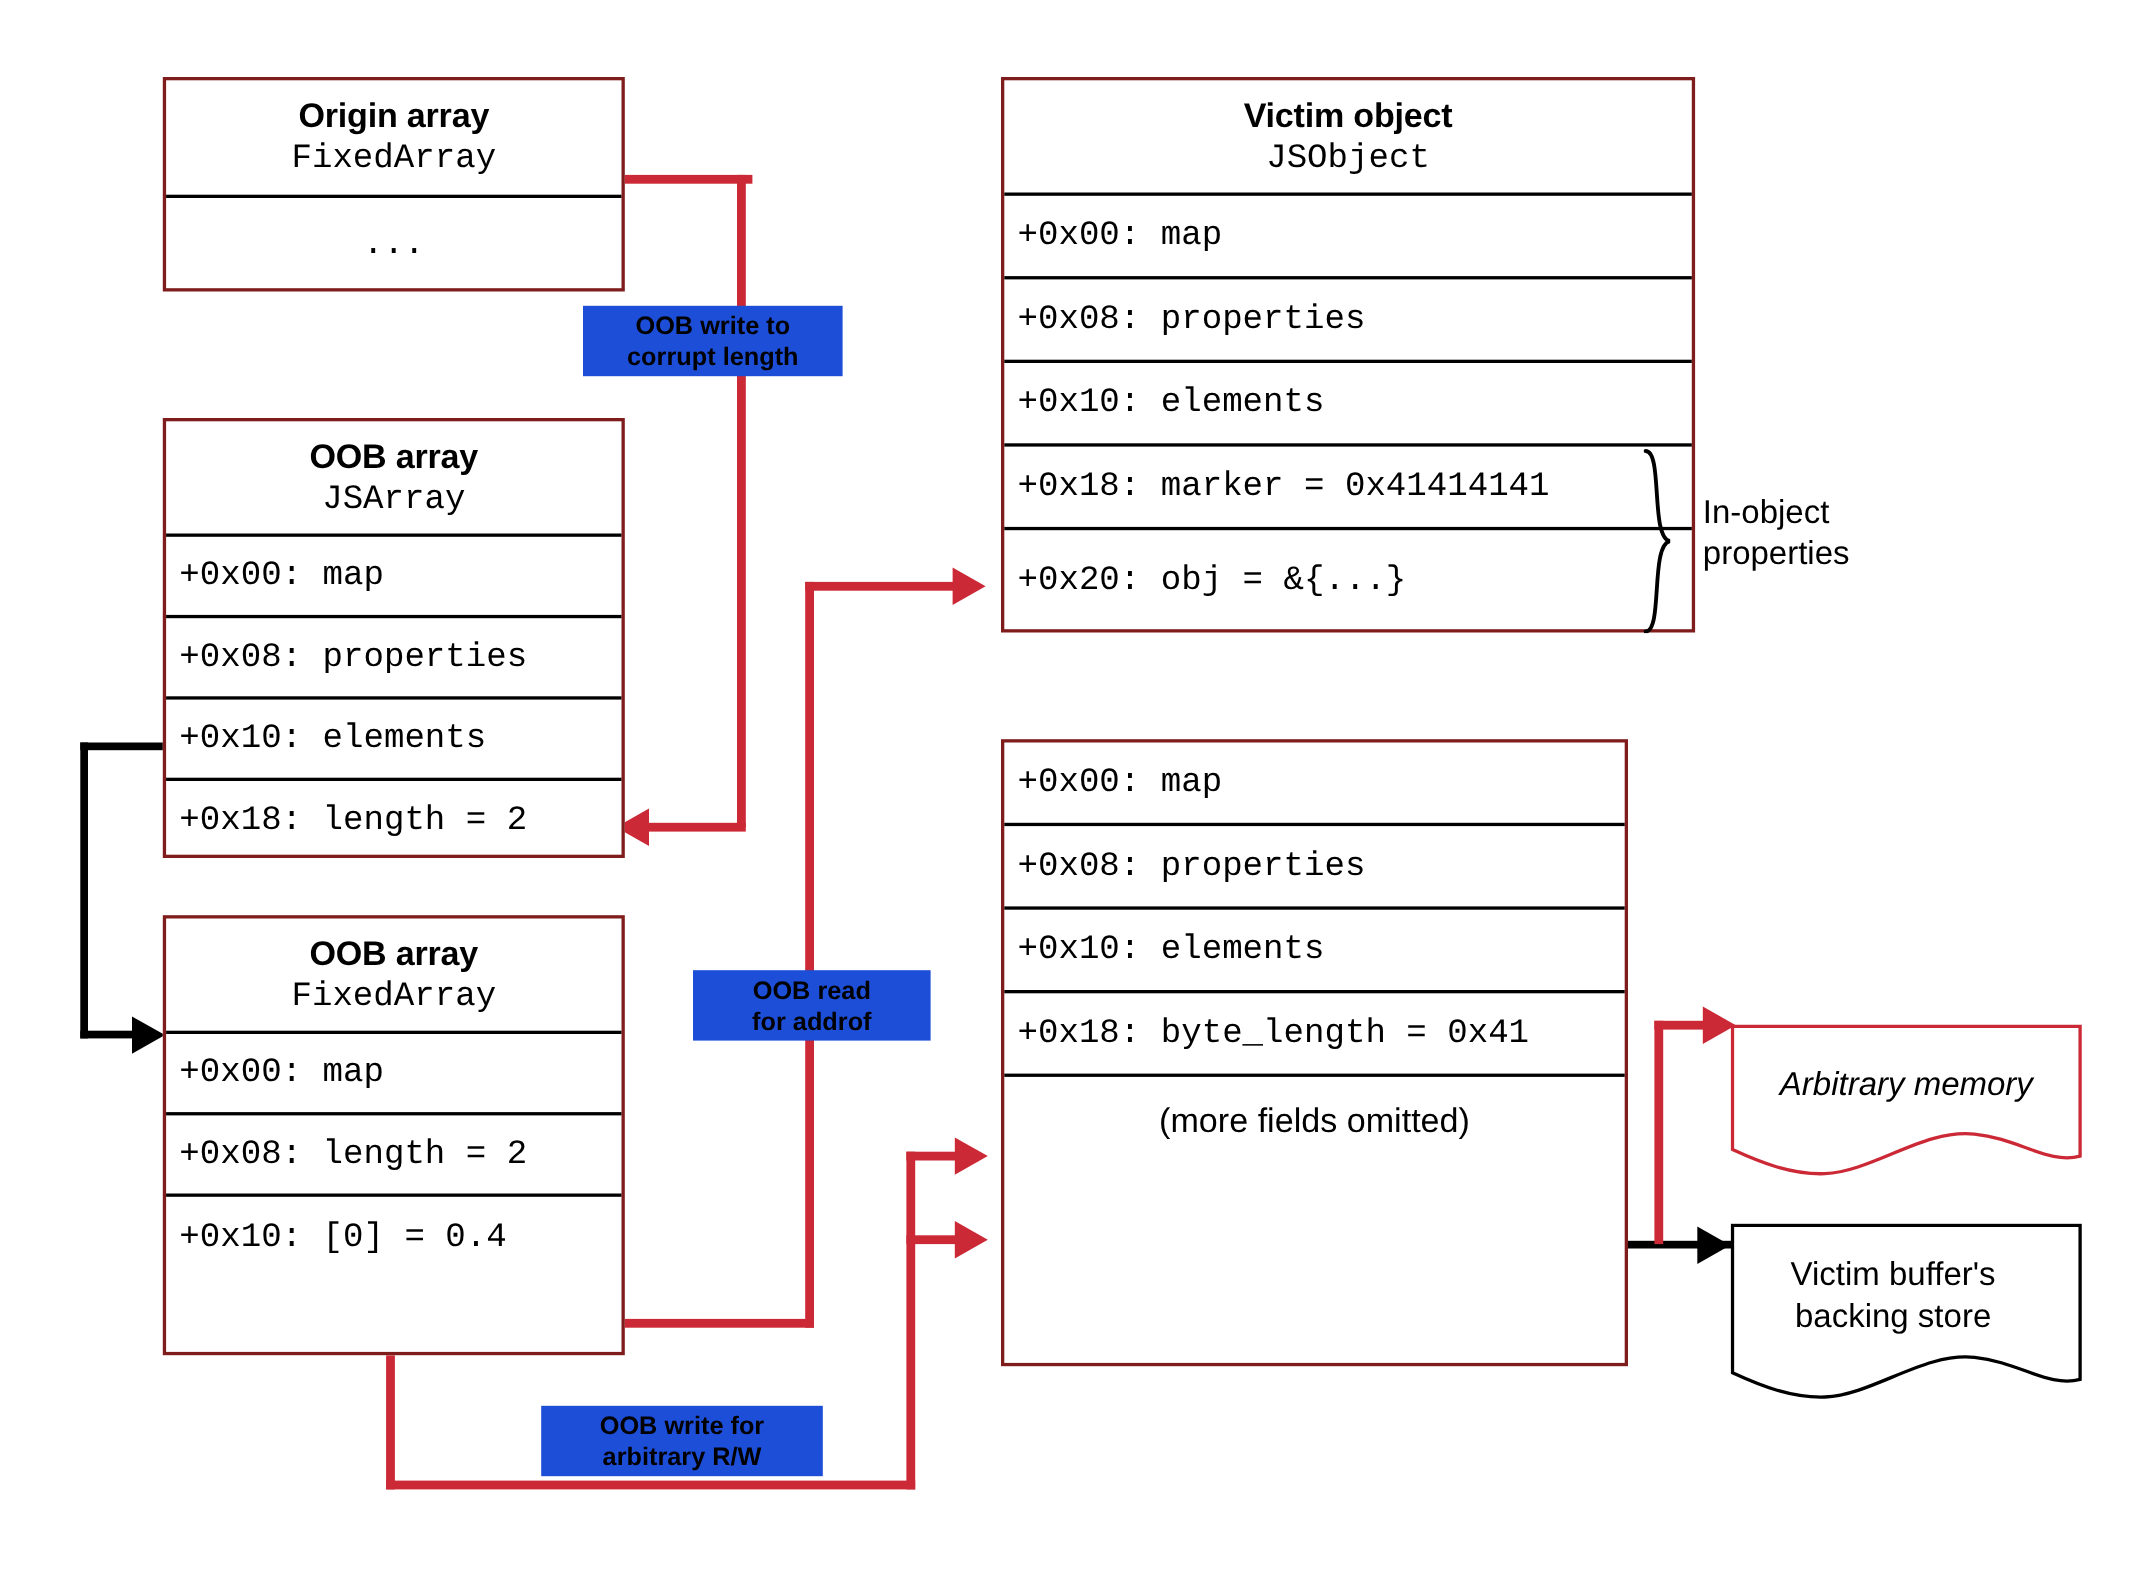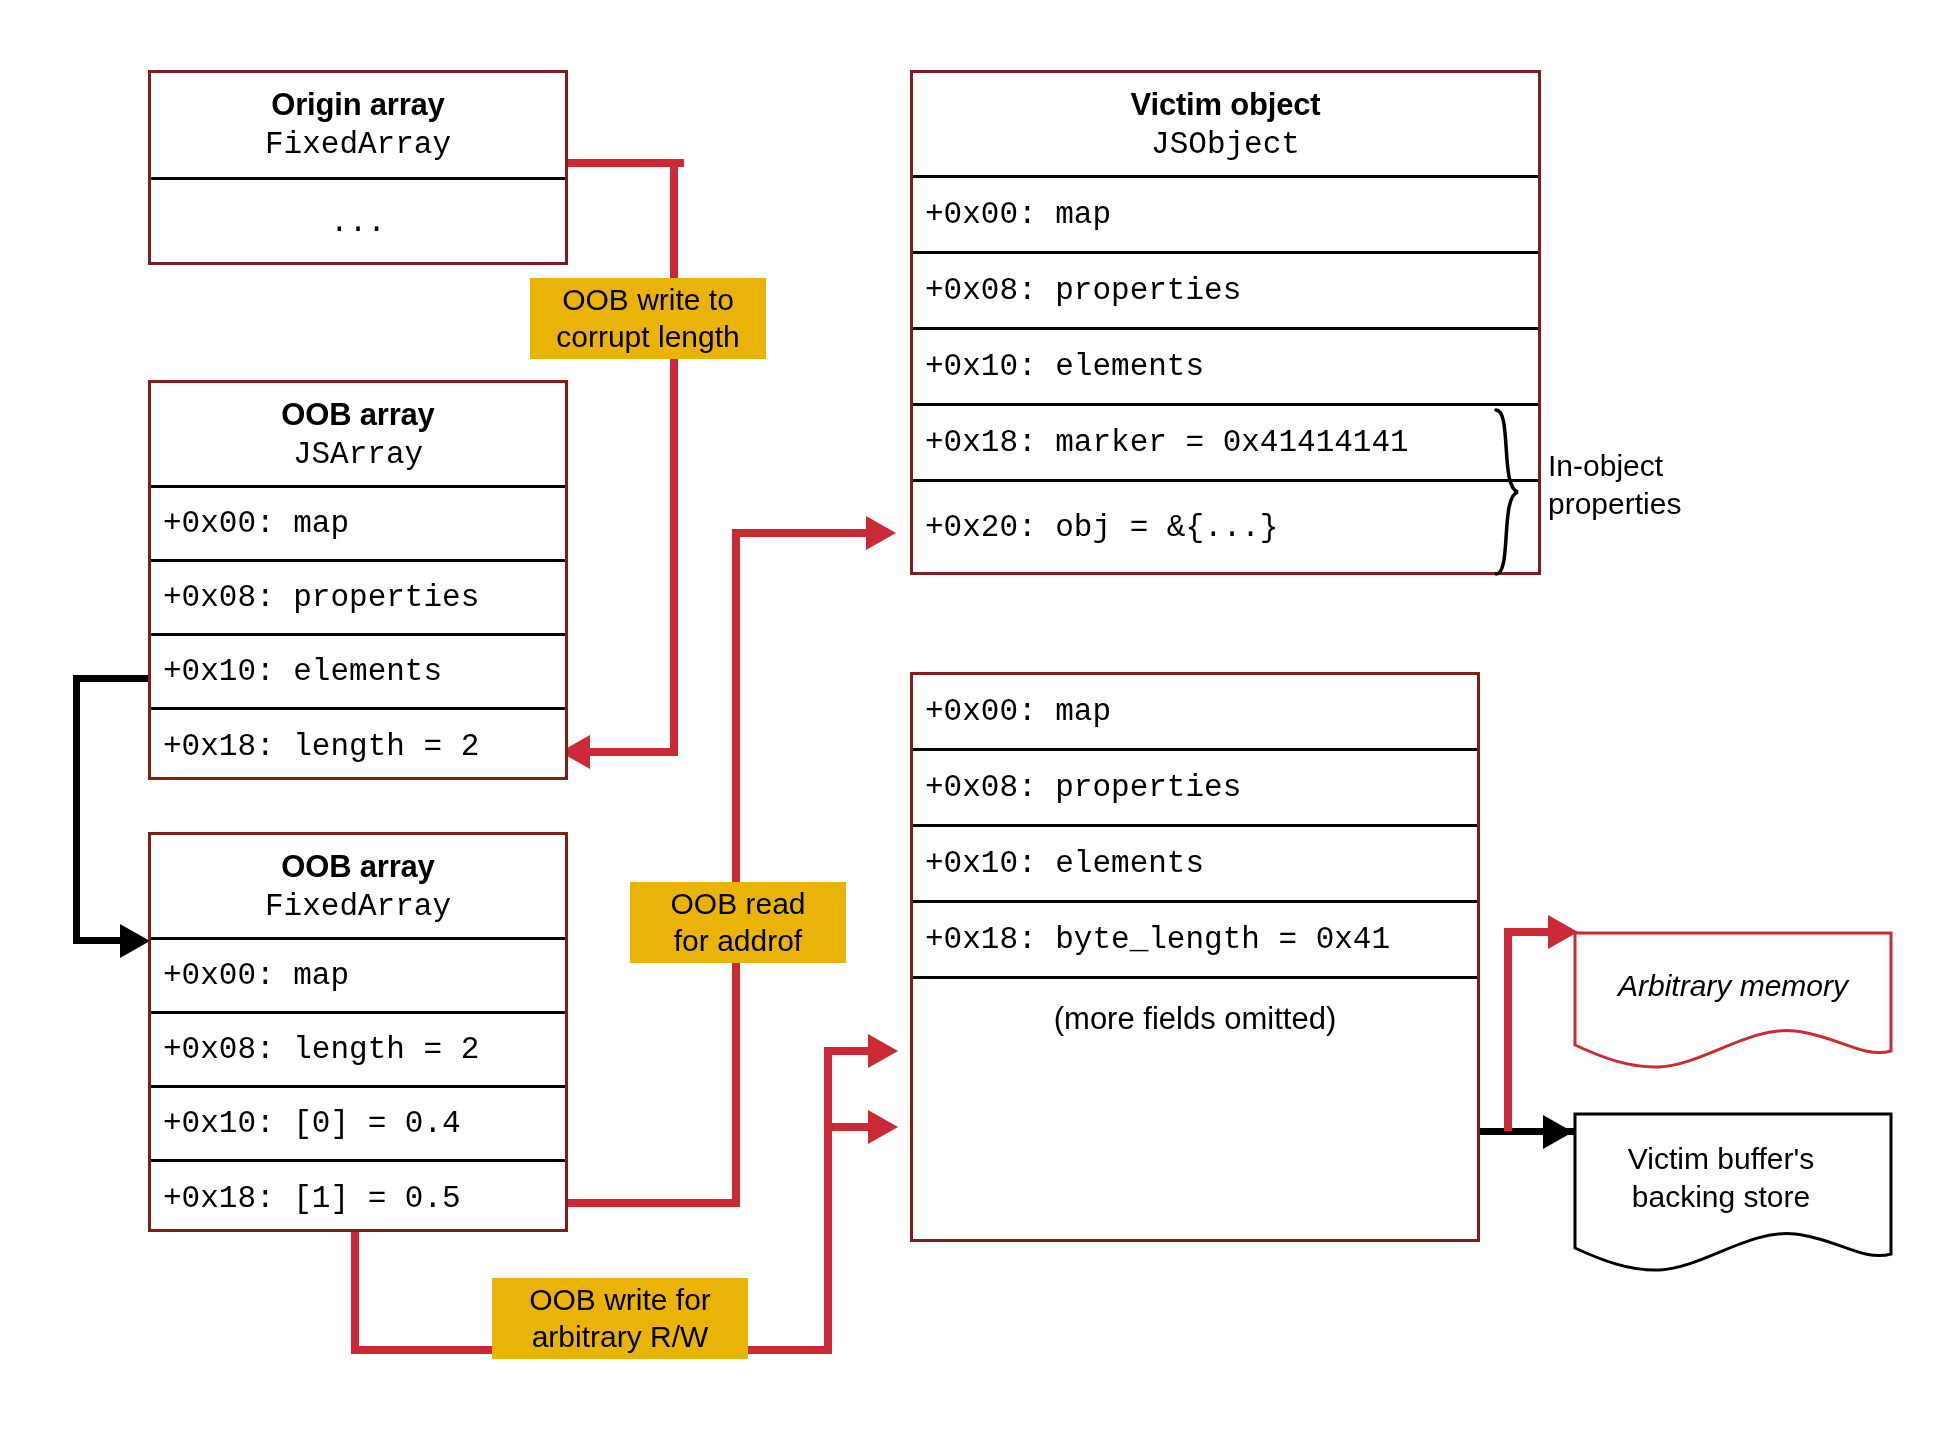--- a/index.html
+++ b/index.html
@@ -95,28 +95,29 @@
   .arrow.right-blk {
     border-top: 17px solid transparent;
     border-bottom: 17px solid transparent;
     border-left: 30px solid #000000;
   }
 
   
   .edge-label {
     position: absolute;
     font-family: "Liberation Sans", sans-serif;
-    font-size: 30px;
+    font-size: 23px;
     line-height: 1.22;
     color: #000000;
     text-align: center;
-    background: #eab308;
+    background: #1d4ed8;
     padding: 4px 8px;
     z-index: 5;
     white-space: nowrap;
+    font-weight: bold;
   }
 
   
   .memblob {
     position: absolute;
     z-index: 3;
   }
   .memblob svg { display: block; }
   .memblob .blob-text {
     position: absolute;
@@ -164,21 +165,20 @@
   </div>
 
   <div class="struct" style="left:148px; top:832px; width:420px; height:400px;">
     <div class="struct-head" style="height:105px;">
       <div class="struct-title">OOB array</div>
       <div class="struct-sub">FixedArray</div>
     </div>
     <div class="struct-row" style="height:74px;">+0x00: map</div>
     <div class="struct-row" style="height:74px;">+0x08: length = 2</div>
     <div class="struct-row" style="height:74px;">+0x10: [0] = 0.4</div>
-    <div class="struct-row" style="height:73px;">+0x18: [1] = 0.5</div>
   </div>
 
   <div class="struct" style="left:910px; top:70px; width:631px; height:505px;">
     <div class="struct-head" style="height:105px;">
       <div class="struct-title">Victim object</div>
       <div class="struct-sub">JSObject</div>
     </div>
     <div class="struct-row" style="height:76px;">+0x00: map</div>
     <div class="struct-row" style="height:76px;">+0x08: properties</div>
     <div class="struct-row" style="height:76px;">+0x10: elements</div>

